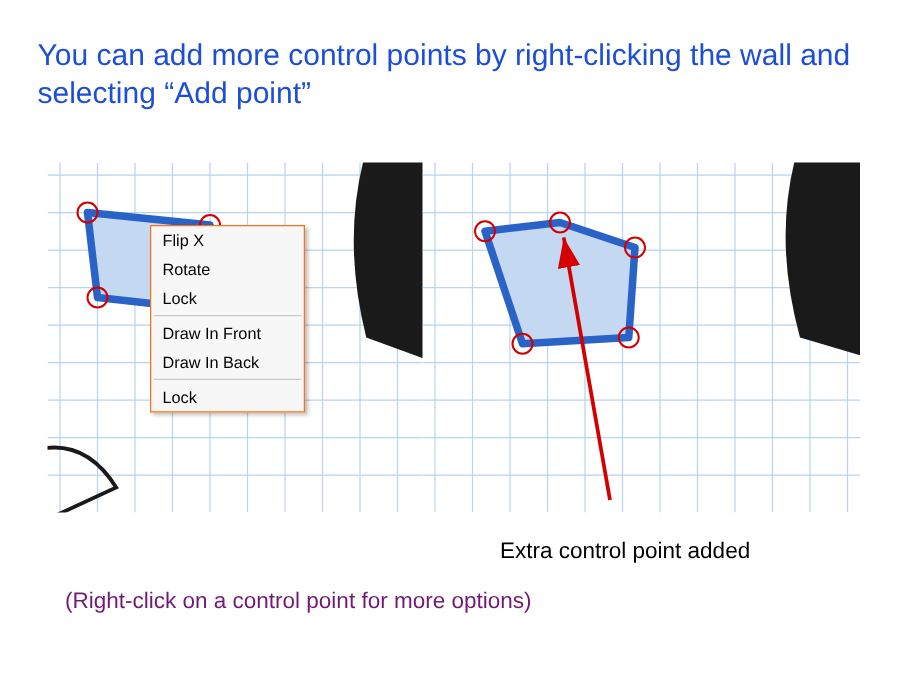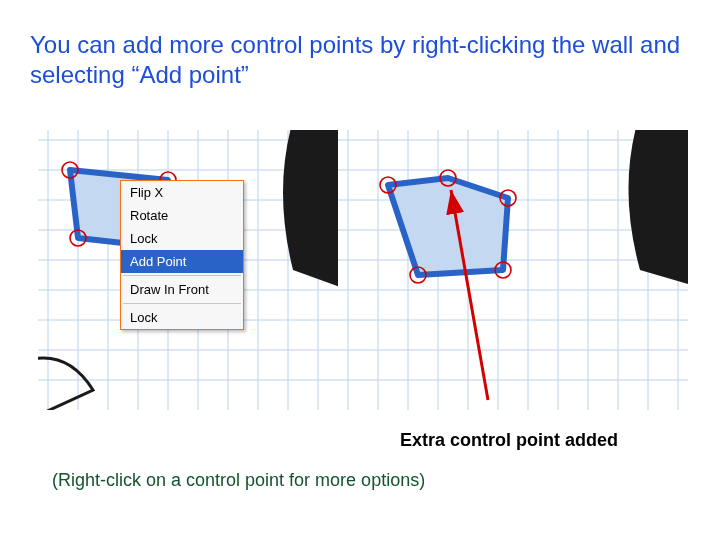--- a/index.html
+++ b/index.html
@@ -22,30 +22,30 @@
     color: #1d4ed8;
   }
   .illus {
     position: absolute;
   }
   .illus-a { left: 38px;  top: 130px; width: 300px; height: 280px; }
   .illus-b { left: 338px; top: 130px; width: 350px; height: 280px; }
   .caption {
     position: absolute;
     font-size: 18px;
-    font-weight: bold;
+    font-weight: normal;
     color: #000;
   }
   .caption-b { left: 400px; top: 430px; }
   .footnote {
     position: absolute;
     left: 52px;
     top: 470px;
     font-size: 18px;
-    color: #14532d;
+    color: #701a75;
   }
 
   
   .menu {
     position: absolute;
     left: 120px;
     top: 180px;
     width: 122px;
     background: #f7f7f7;
     border: 1px solid #f97316;
@@ -114,23 +114,23 @@
       <circle cx="130" cy="50" r="8"></circle>
       <circle cx="40" cy="108" r="8"></circle>
     </g>
   </g>
 </svg>
 
 <div class="menu">
   <div class="row">Flip X</div>
   <div class="row">Rotate</div>
   <div class="row">Lock</div>
-  <div class="row hl">Add Point</div>
   <div class="sep"></div>
   <div class="row">Draw In Front</div>
+  <div class="row">Draw In Back</div>
   <div class="sep"></div>
   <div class="row">Lock</div>
 </div>
 
 <svg class="illus illus-b" viewBox="0 0 350 280">
   <defs>
     <clipPath id="clipB">
         <rect x="0" y="0" width="350" height="280"></rect>
       </clipPath>
     <marker id="arrowHead" markerWidth="10" markerHeight="10" refX="8" refY="3" orient="auto">

